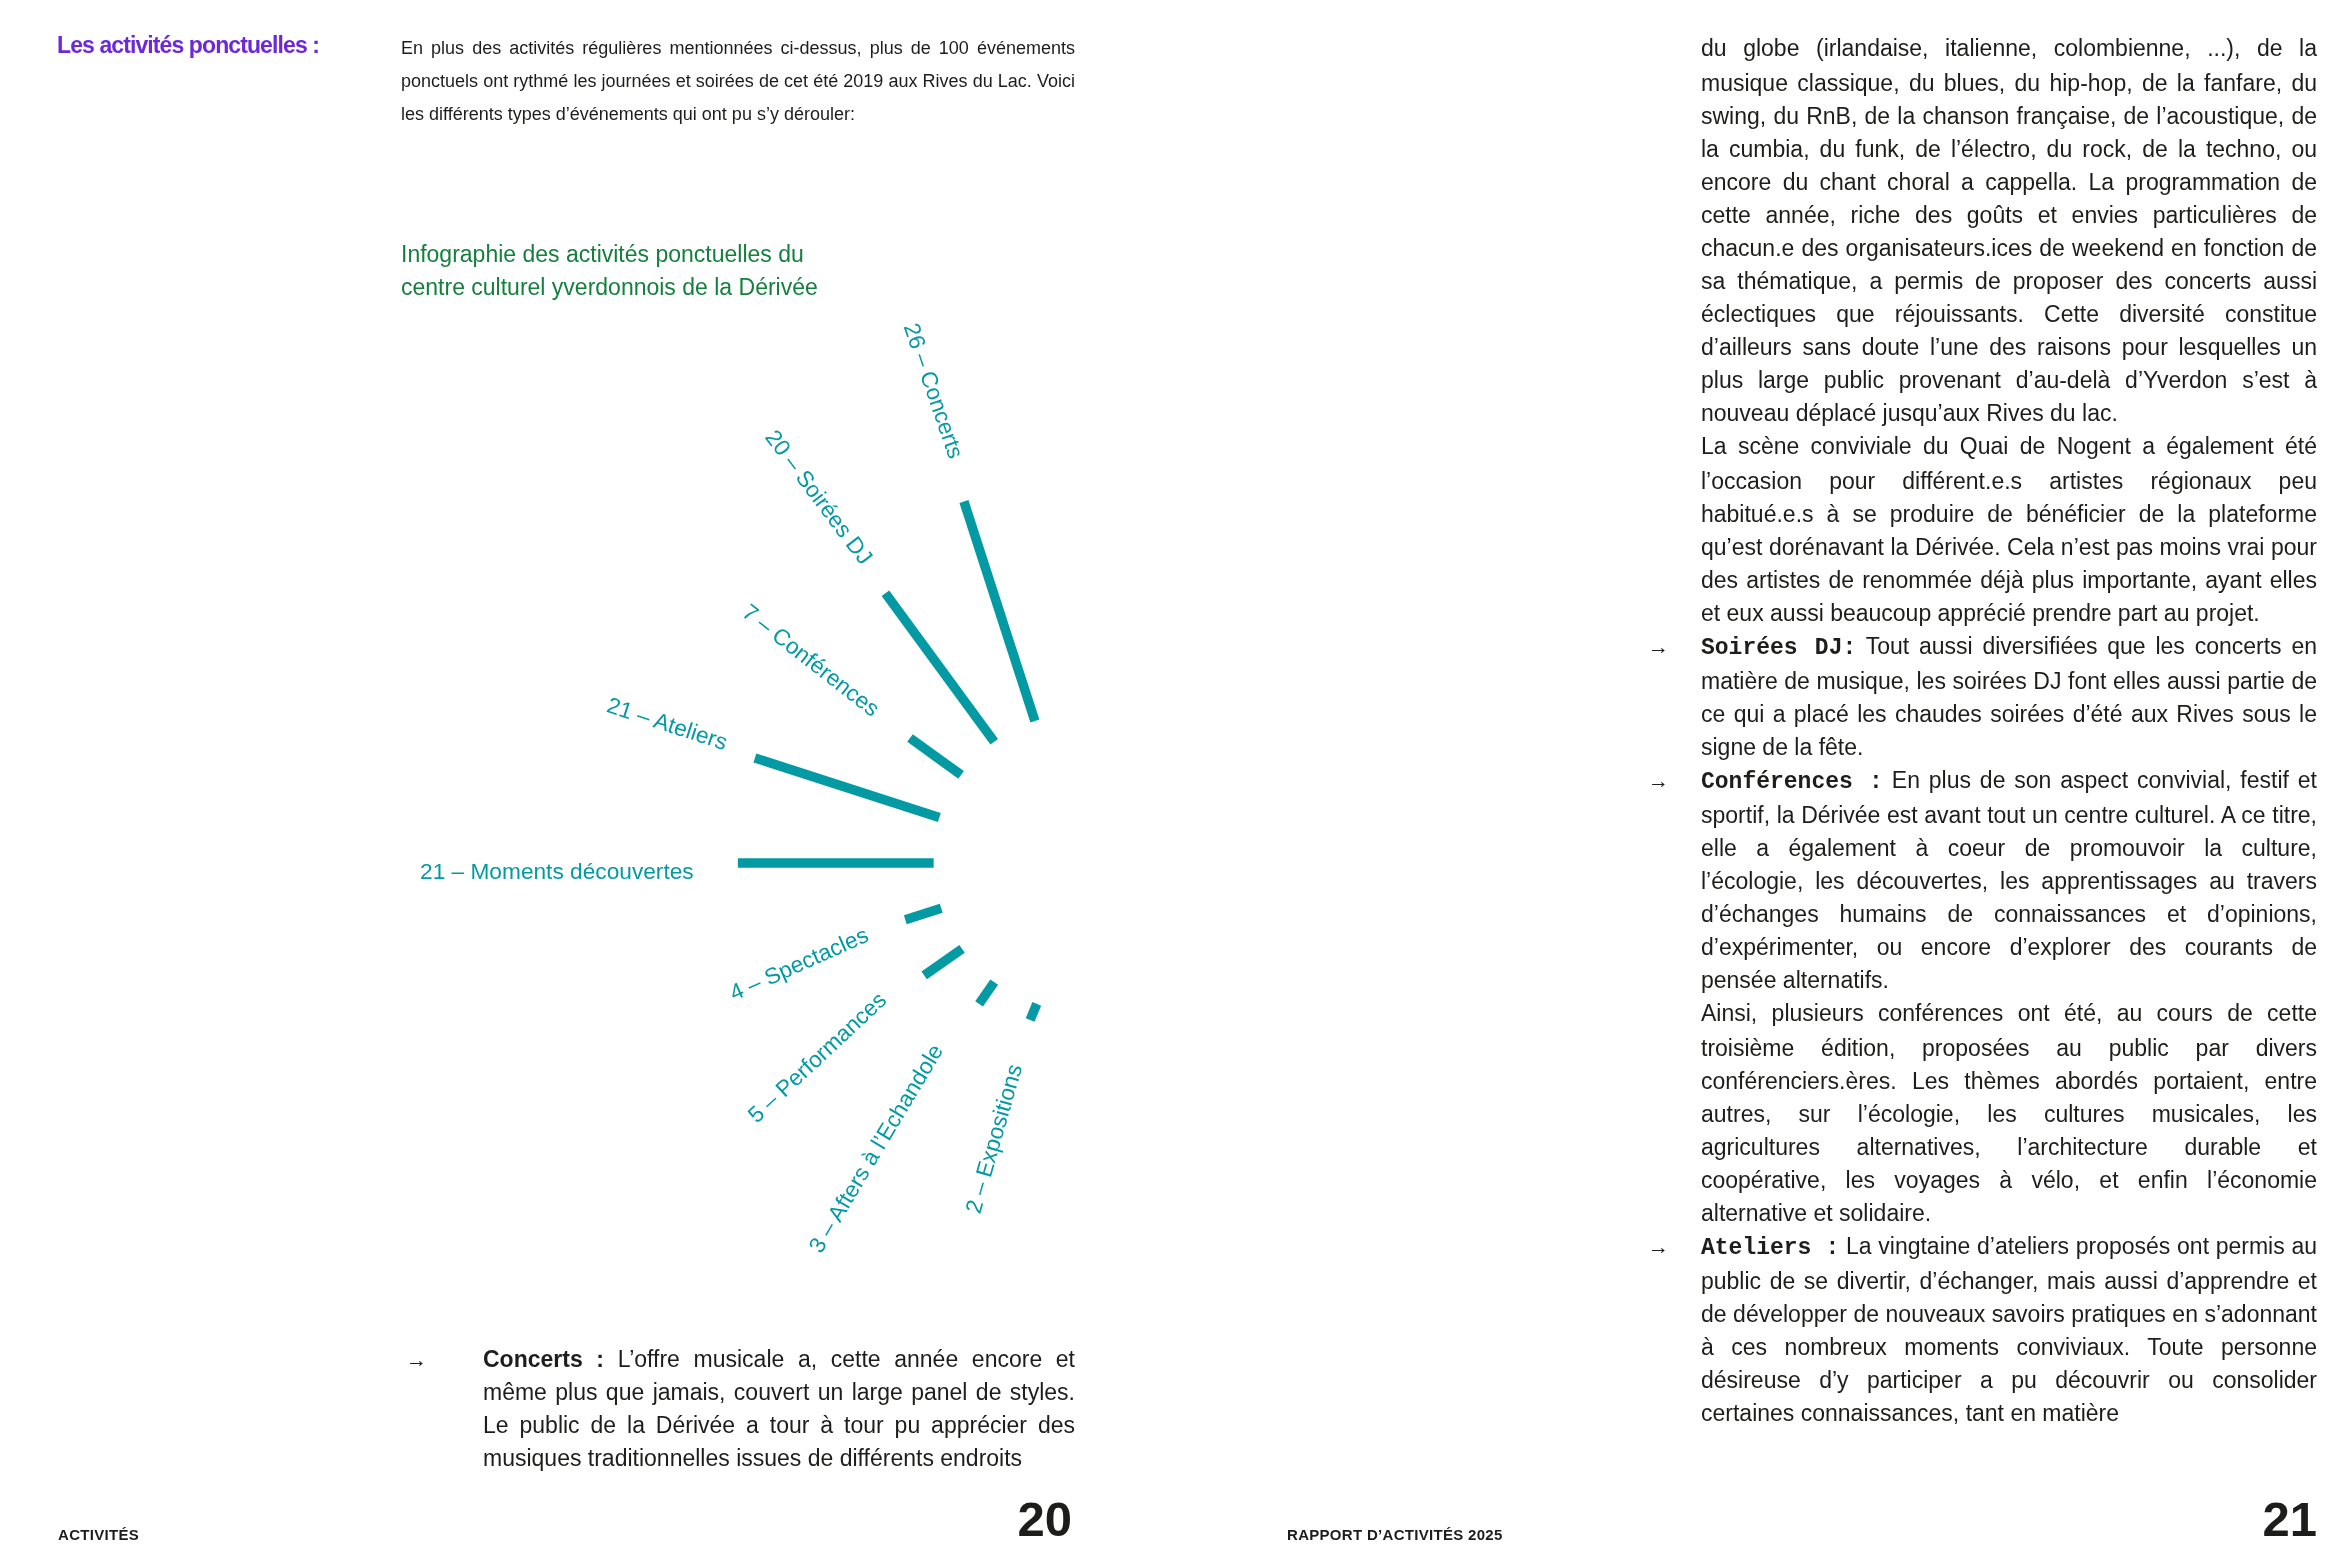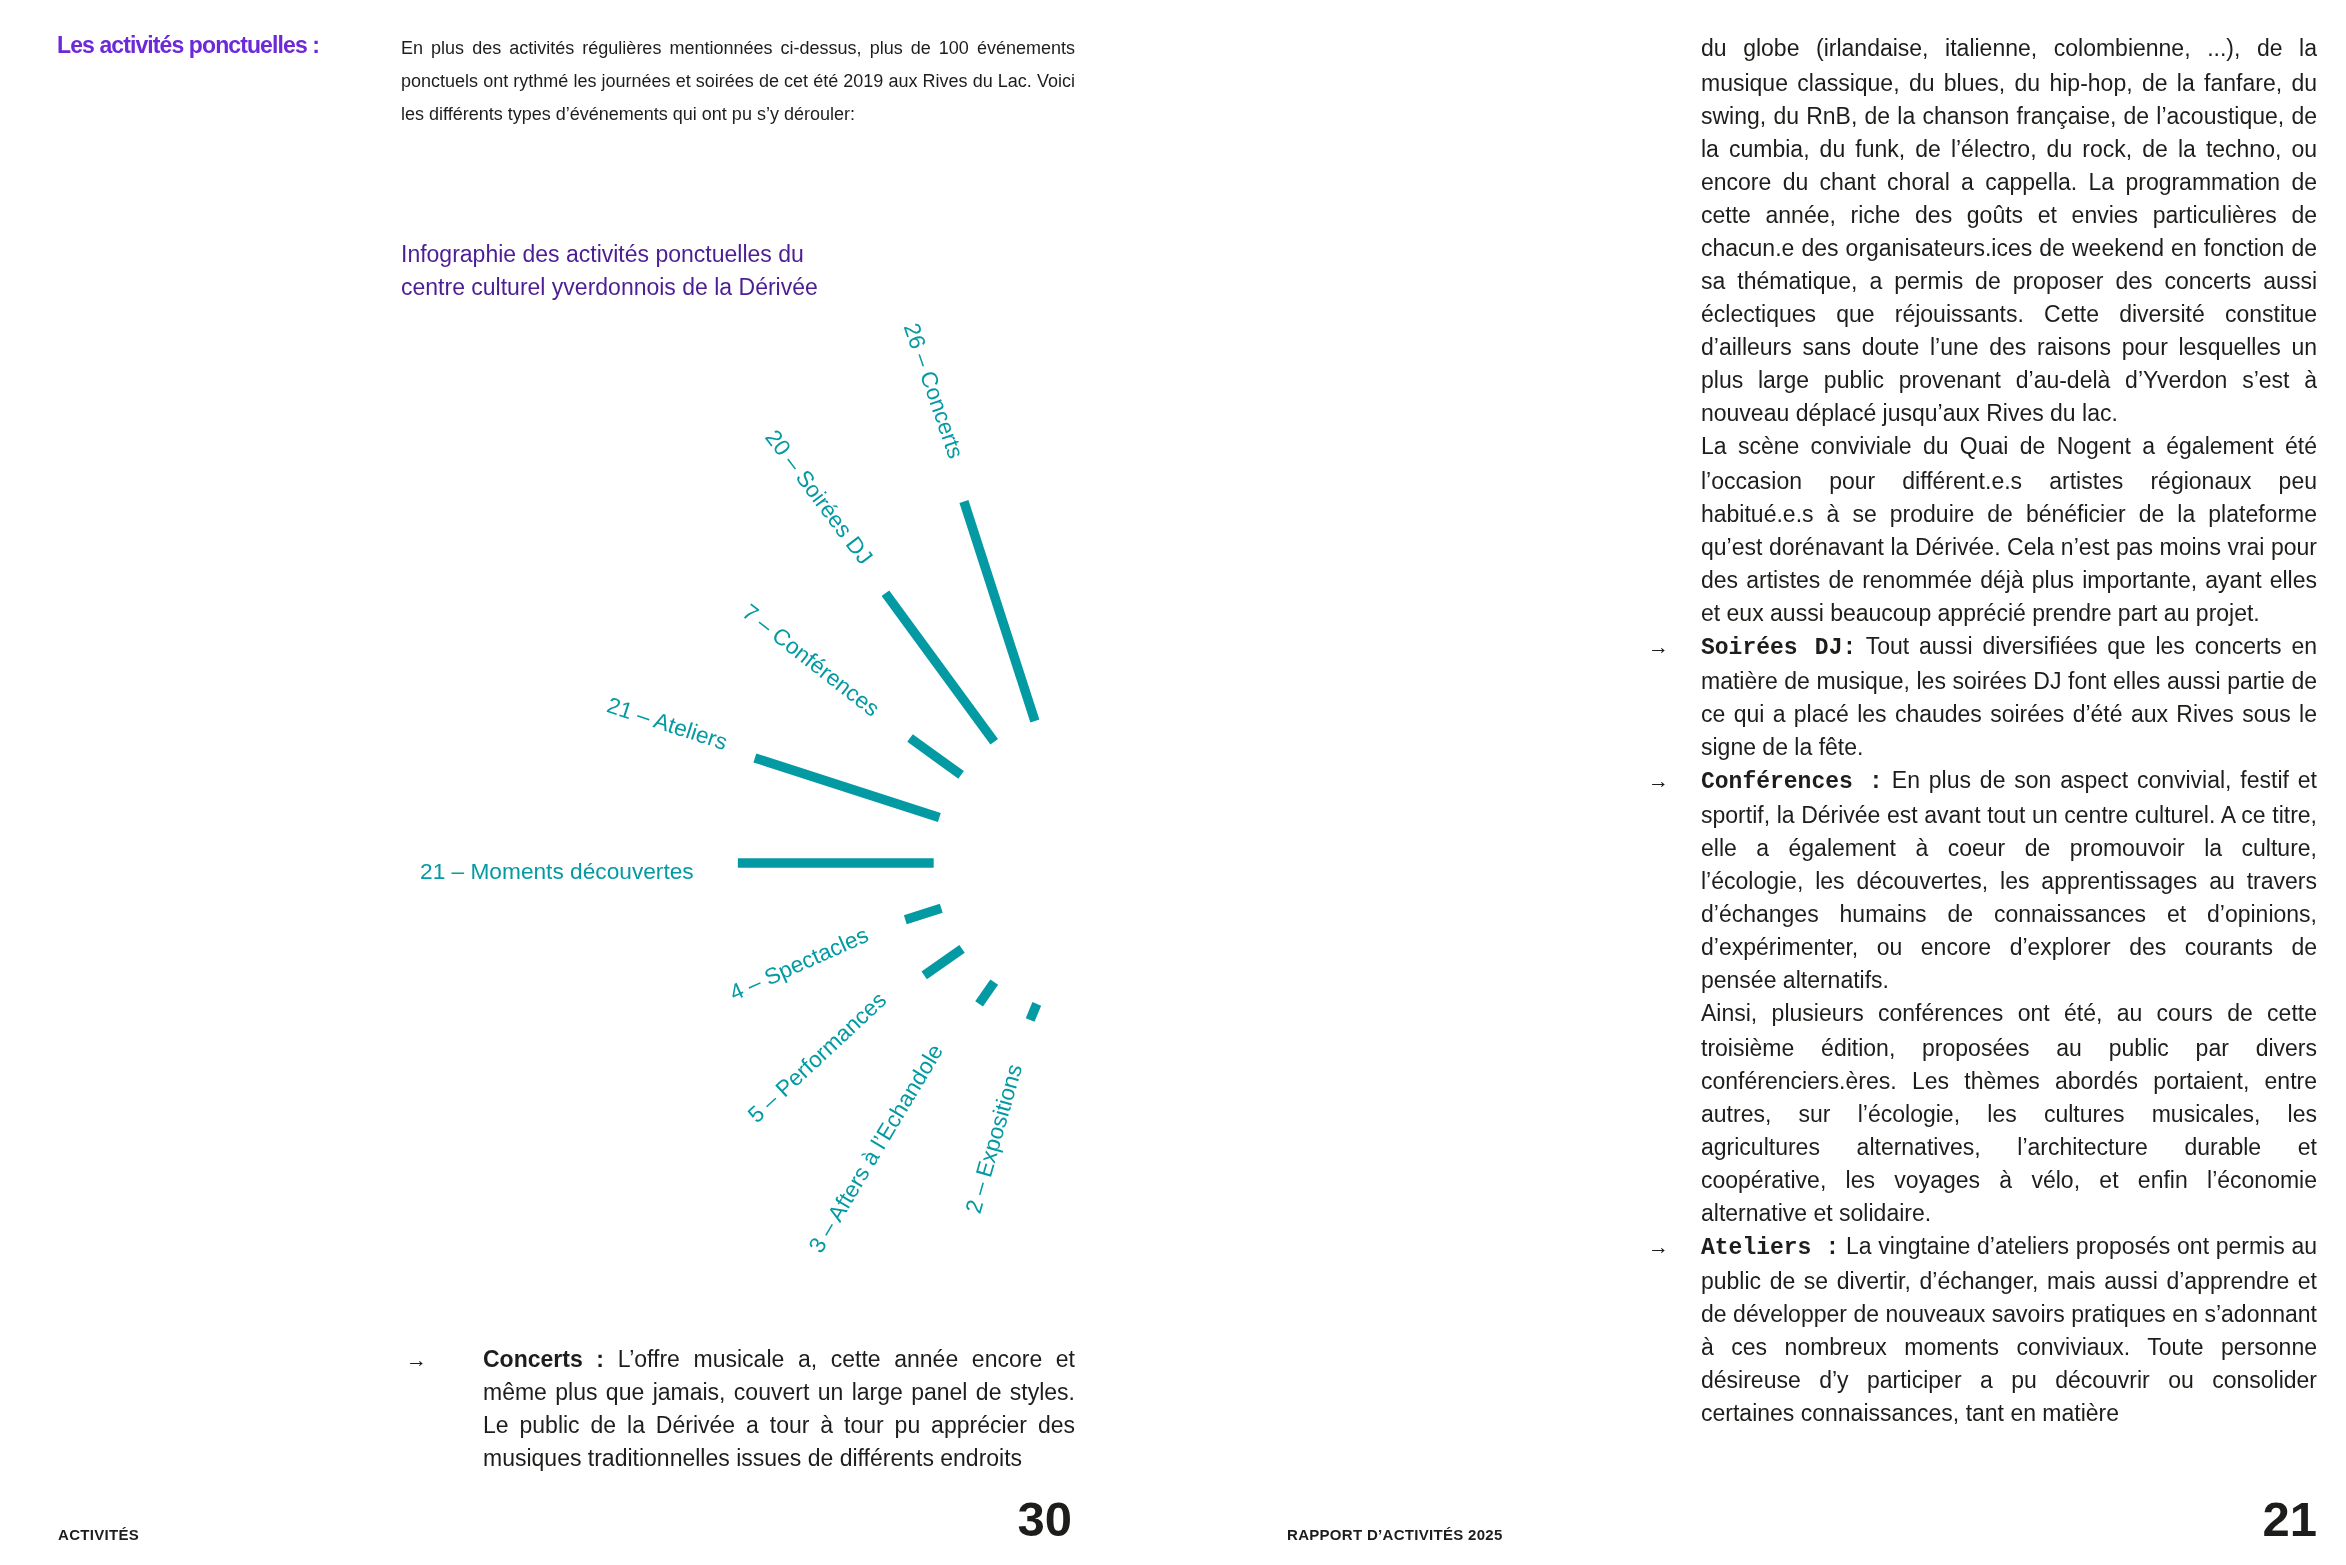--- a/index.html
+++ b/index.html
@@ -7,21 +7,21 @@
          font-family: "Liberation Sans", "DejaVu Sans", sans-serif; color: #1d1d1b; }
   .page { position: absolute; top: 0; height: 1565px; }
   .page-left { left: 0; width: 1173px; }
 
   .section-heading { position: absolute; left: 57px; top: 32px; font-size: 23px; font-weight: bold;
     color: #6d28d9; letter-spacing: -0.9px; white-space: nowrap; }
 
   .body-text { position: absolute; font-size: 18px; line-height: 33px; text-align: justify; text-align-last: left; }
   .intro { left: 401px; top: 32px; width: 674px; }
 
-  .caption { position: absolute; left: 401px; top: 238px; font-size: 23px; line-height: 33px; color: #4c1d95; white-space: nowrap; }
+  .caption { position: absolute; left: 401px; top: 238px; font-size: 23px; line-height: 33px; color: #15803d; white-space: nowrap; }
 
   .chart { position: absolute; left: 0; top: 0; width: 1173px; height: 1565px; pointer-events: none; }
   .chart svg { position: absolute; left: 0; top: 0; }
   .chart-label { fill: #049aa3; font-size: 24px; font-family: "Liberation Sans", "DejaVu Sans", sans-serif; }
 
   .bullet { position: absolute; font-size: 23px; line-height: 33px; }
   .bullet .arrow { position: absolute; left: -53px; top: 0; font-size: 21px; }
   .bullet .lead { font-weight: bold; }
   .bullet-text { text-align: justify; margin-left: 24px; }
   .bullet-concerts { left: 459px; top: 1343px; width: 616px; }
@@ -70,21 +70,21 @@
       <text class="chart-label" transform="translate(1036,1284) rotate(-74)"><tspan>2 – Expositions</tspan></text>
     </svg>
   </div>
 
   <div class="bullet bullet-concerts">
     <span class="arrow">→</span>
     <div class="bullet-text"><span class="lead">Concerts :</span><span> L’offre musicale a, cette année encore et même plus que jamais, couvert un large panel de styles. Le public de la Dérivée a tour à tour pu apprécier des musiques traditionnelles issues de différents endroits</span></div>
   </div>
 
   <div class="footer-label" style="left:58px;">ACTIVITÉS</div>
-  <div class="footer-num" style="right:101px;">30</div>
+  <div class="footer-num" style="right:101px;">20</div>
 </div>
 
 <div class="right-col">
   <p class="para"><span class="arrow"></span><span class="lead"></span><span>du globe (irlandaise, italienne, colombienne, ...), de la musique classique, du blues, du hip-hop, de la fanfare, du swing, du RnB, de la chanson française, de l’acoustique, de la cumbia, du funk, de l’électro, du rock, de la techno, ou encore du chant choral a cappella. La programmation de cette année, riche des goûts et envies particulières de chacun.e des organisateurs.ices de weekend en fonction de sa thématique, a permis de proposer des concerts aussi éclectiques que réjouissants. Cette diversité constitue d’ailleurs sans doute l’une des raisons pour lesquelles un plus large public provenant d’au-delà d’Yverdon s’est à nouveau déplacé jusqu’aux Rives du lac.</span></p>
   <p class="para"><span class="arrow"></span><span class="lead"></span><span>La scène conviviale du Quai de Nogent a également été l’occasion pour différent.e.s artistes régionaux peu habitué.e.s à se produire de bénéficier de la plateforme qu’est dorénavant la Dérivée. Cela n’est pas moins vrai pour des artistes de renommée déjà plus importante, ayant elles et eux aussi beaucoup apprécié prendre part au projet.</span></p>
   <p class="para"><span class="arrow">→</span><span class="lead">Soirées DJ:</span><span> Tout aussi diversifiées que les concerts en matière de musique, les soirées DJ font elles aussi partie de ce qui a placé les chaudes soirées d’été aux Rives sous le signe de la fête.</span></p>
   <p class="para"><span class="arrow">→</span><span class="lead">Conférences :</span><span> En plus de son aspect convivial, festif et sportif, la Dérivée est avant tout un centre culturel. A ce titre, elle a également à coeur de promouvoir la culture, l’écologie, les découvertes, les apprentissages au travers d’échanges humains de connaissances et d’opinions, d’expérimenter, ou encore d’explorer des courants de pensée alternatifs.</span></p>
   <p class="para"><span class="arrow"></span><span class="lead"></span><span>Ainsi, plusieurs conférences ont été, au cours de cette troisième édition, proposées au public par divers conférenciers.ères. Les thèmes abordés portaient, entre autres, sur l’écologie, les cultures musicales, les agricultures alternatives, l’architecture durable et coopérative, les voyages à vélo, et enfin l’économie alternative et solidaire.</span></p>
   <p class="para"><span class="arrow">→</span><span class="lead">Ateliers :</span><span> La vingtaine d’ateliers proposés ont permis au public de se divertir, d’échanger, mais aussi d’apprendre et de développer de nouveaux savoirs pratiques en s’adonnant à ces nombreux moments conviviaux. Toute personne désireuse d’y participer a pu découvrir ou consolider certaines connaissances, tant en matière</span></p>
 </div>

